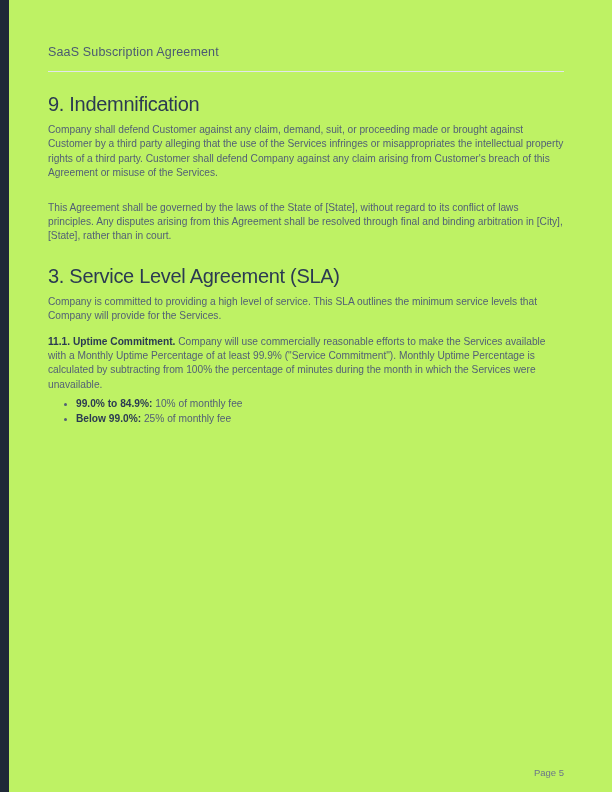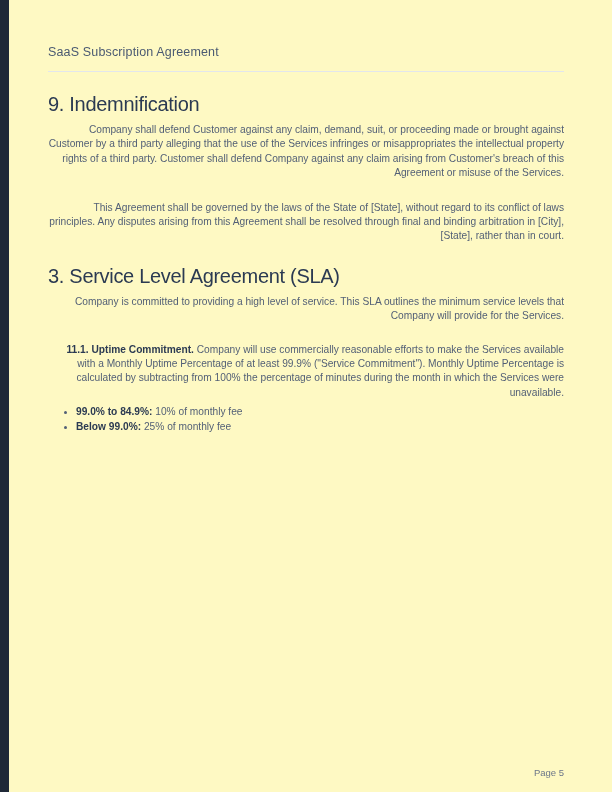--- a/index.html
+++ b/index.html
@@ -11,21 +11,21 @@
     height: 792px;
     background: #ffffff;
     font-family: "Liberation Sans", sans-serif;
     position: relative;
     overflow: hidden;
   }
   .page {
     position: relative;
     width: 612px;
     height: 792px;
-    background: #fef9c3;
+    background: #bef264;
     box-sizing: border-box;
   }
   .edge-bar {
     position: absolute;
     left: 0;
     top: 0;
     width: 9px;
     height: 792px;
     background: #1f2937;
   }
@@ -76,24 +76,24 @@
   }
   .sec-block:last-child {
     margin-bottom: 0;
   }
   p.para {
     margin: 6px 0 0 0;
     padding: 0;
     font-size: 10.2px;
     line-height: 14.4px;
     color: #525f76;
-    text-align: right;
+    text-align: left;
   }
   p.para.sub {
-    margin-top: 19px;
+    margin-top: 11px;
   }
   .lead {
     font-weight: bold;
     color: #2b3a52;
   }
   ul.credit-list {
     margin: 5px 0 0 0;
     padding: 0 0 0 28px;
     list-style: none;
   }

